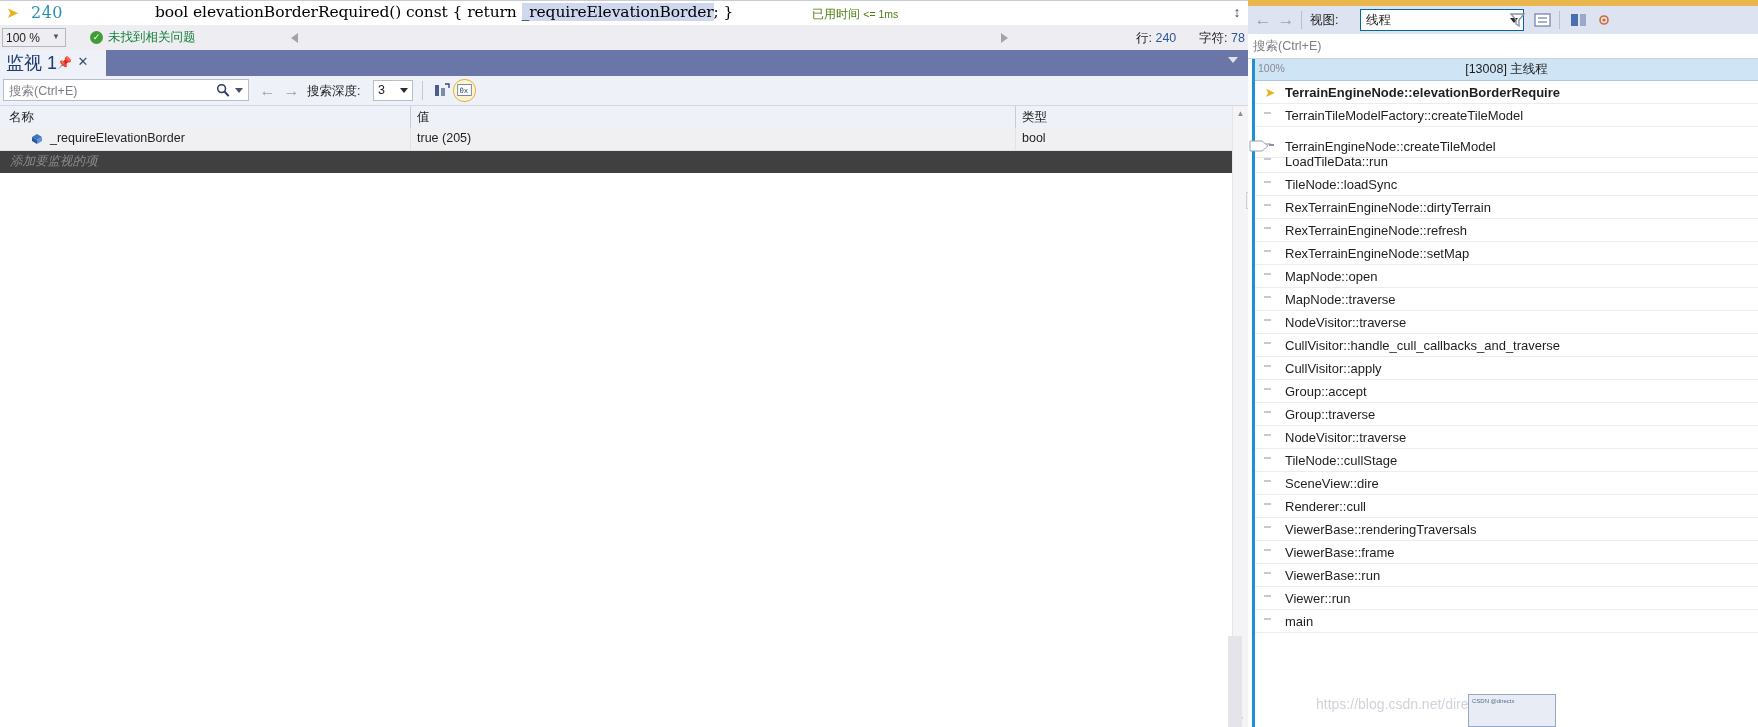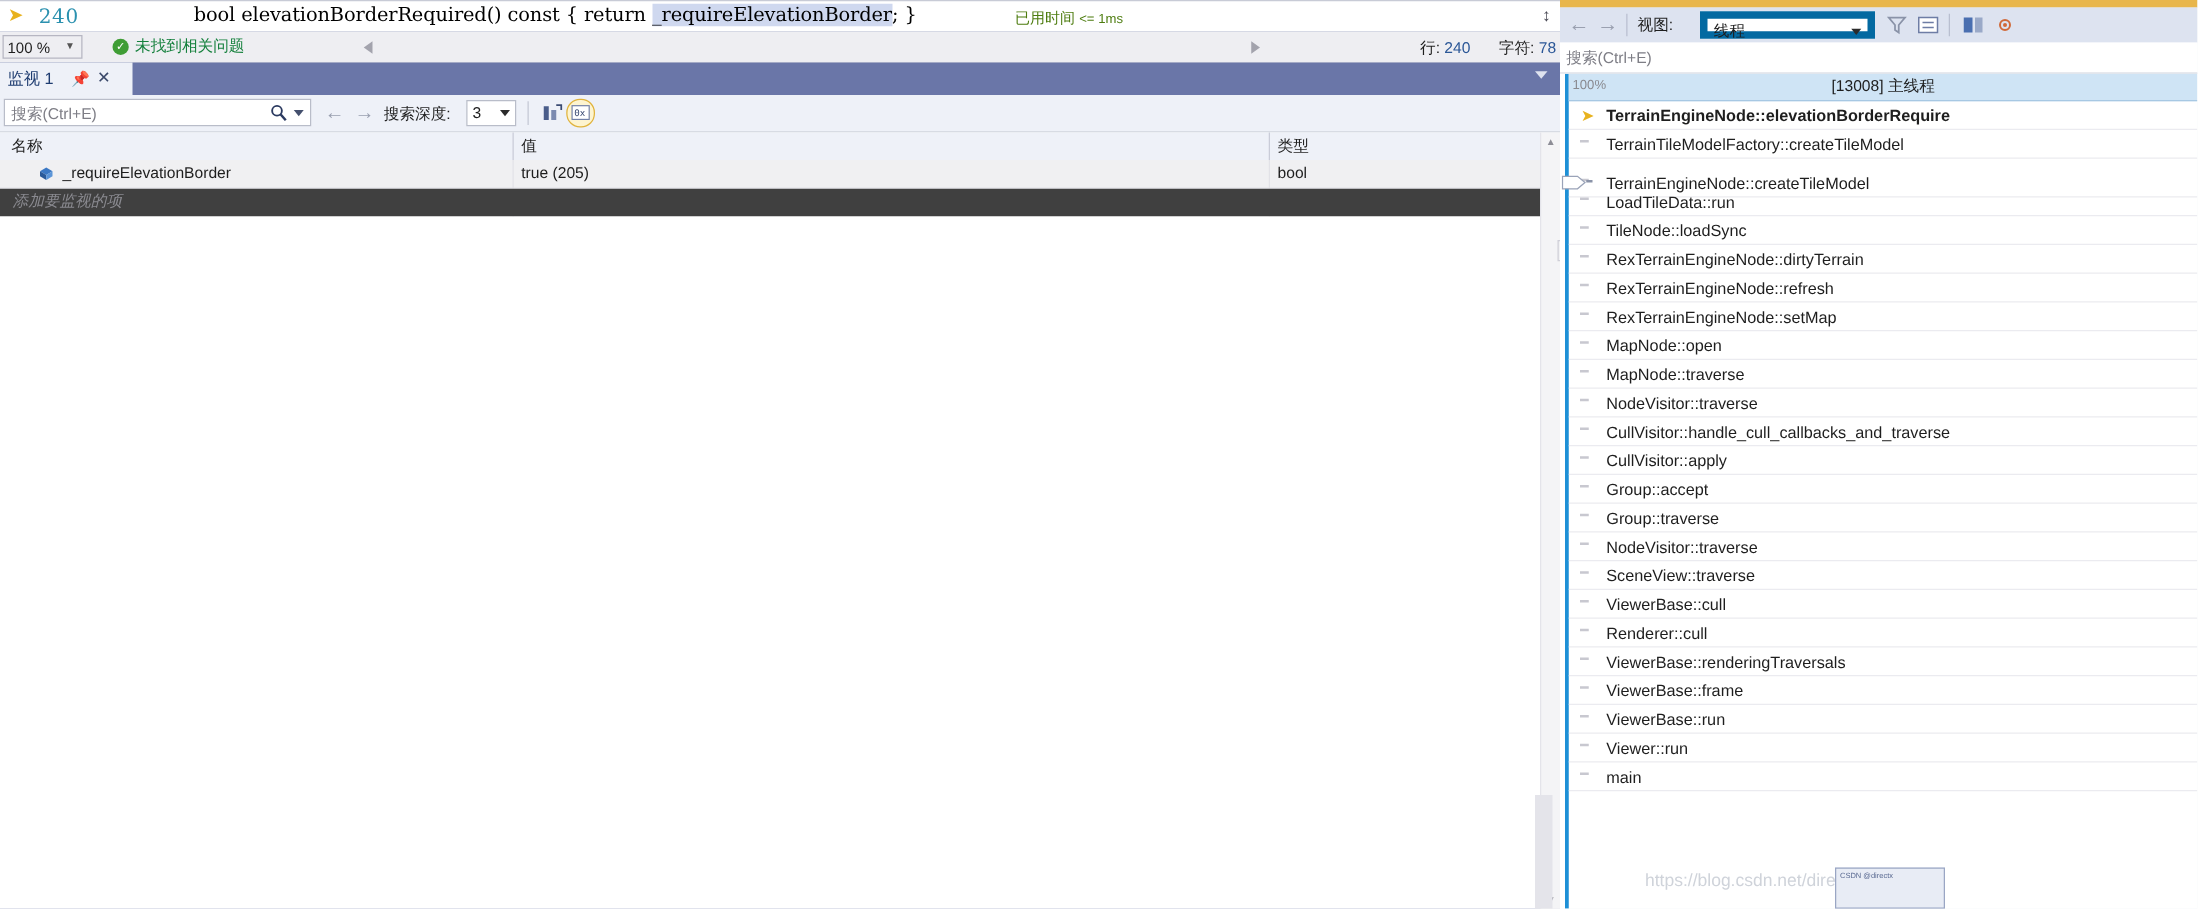--- a/index.html
+++ b/index.html
@@ -182,21 +182,21 @@
     position: absolute;
     left: 0; top: 0;
     width: 106px; height: 26px;
     background: #eef1f8;
     display: flex;
     align-items: center;
     box-sizing: border-box;
     padding-left: 6px;
   }
   .tab-label {
-    font-size: 13px;
+    font-size: 18px;
     color: #1e3c70;
   }
   .tab-pin {
     position: absolute;
     left: 57px; top: 6px;
     width: 14px; height: 14px;
     color: #44506e;
     font-size: 12px;
     line-height: 14px;
     text-align: center;
@@ -445,23 +445,23 @@
   }
   .rp-viewlabel {
     position: absolute;
     left: 62px; top: 6px;
     font-size: 12.5px;
     color: #1e1e1e;
   }
   .rp-viewsel {
     position: absolute;
     left: 112px; top: 3px;
-    width: 140px; height: 22px;
+    width: 164px; height: 22px;
     background: #ffffff;
-    border: 6px solid #0369a1;
+    border: 1px solid #0369a1;
     box-sizing: border-box;
   }
   .rp-viewsel .val {
     position: absolute;
     left: 5px; top: 2px;
     font-size: 12.5px;
     color: #1e1e1e;
   }
   .rp-viewsel .drop {
     position: absolute;
@@ -862,25 +862,25 @@
           <div class="cs-frame" style="top: 344px;">
             <span class="cs-tick"></span>
             <span class="cs-frame-name">Group::traverse</span>
           </div>
           <div class="cs-frame" style="top: 367px;">
             <span class="cs-tick"></span>
             <span class="cs-frame-name">NodeVisitor::traverse</span>
           </div>
           <div class="cs-frame" style="top: 390px;">
             <span class="cs-tick"></span>
-            <span class="cs-frame-name">SceneView::traverse</span>
+            <span class="cs-frame-name">TileNode::cullStage</span>
           </div>
           <div class="cs-frame" style="top: 413px;">
             <span class="cs-tick"></span>
-            <span class="cs-frame-name">ViewerBase::cull</span>
+            <span class="cs-frame-name">SceneView::dire</span>
           </div>
           <div class="cs-frame" style="top: 436px;">
             <span class="cs-tick"></span>
             <span class="cs-frame-name">Renderer::cull</span>
           </div>
           <div class="cs-frame" style="top: 459px;">
             <span class="cs-tick"></span>
             <span class="cs-frame-name">ViewerBase::renderingTraversals</span>
           </div>
           <div class="cs-frame" style="top: 482px;">

